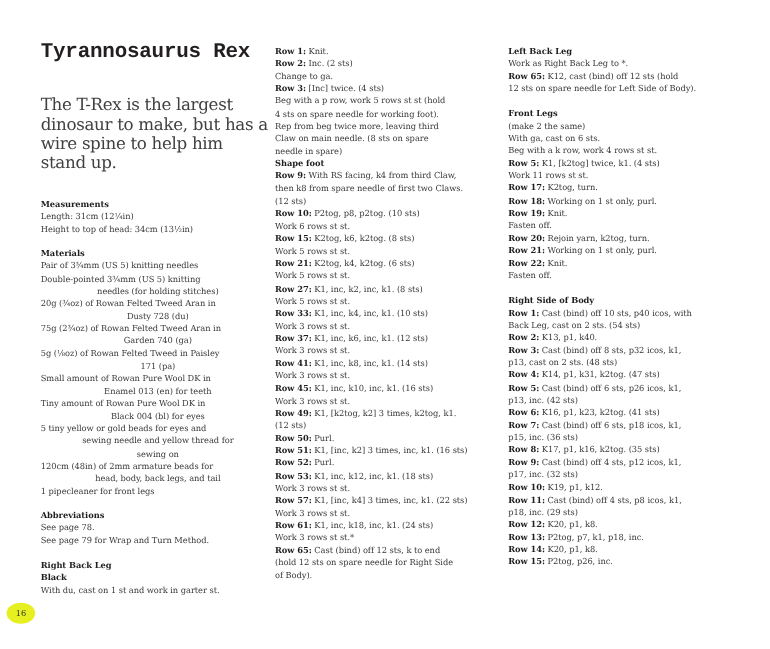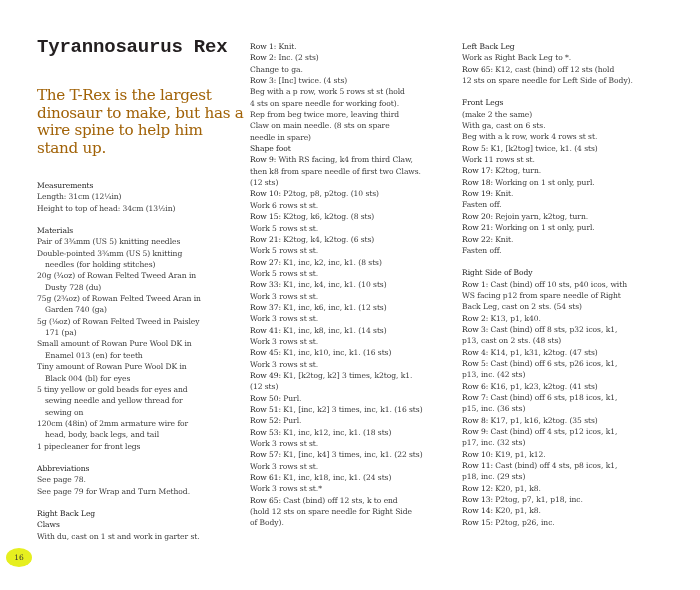--- a/index.html
+++ b/index.html
@@ -11,28 +11,28 @@
   .col1 { left: 37px; width: 205px; }
   .col2 { left: 250px; width: 200px; }
   .col3 { left: 462px; width: 215px; }
   .title {
     position: absolute; left: 37px; top: 36px;
     font-family: Liberation Mono, monospace; font-weight: bold; font-size: 19px; color: #231f20;
     letter-spacing: -0.2px; white-space: nowrap;
   }
   .intro {
     position: absolute; left: 37px; top: 87px; width: 210px;
-    font-family: "DejaVu Serif", serif; font-size: 15.2px; line-height: 17.5px; color: #a16207;
+    font-family: "DejaVu Serif", serif; font-size: 15.2px; line-height: 17.5px; color: #404040;
     letter-spacing: -0.3px;
   }
   .t { font-size: 7.55px; line-height: 11.35px; letter-spacing: -0.05px; white-space: nowrap; color: #3a3a3a; }
-  .h { font-weight: normal; color: #1e1e1e; }
-  .ind { padding-left: 8px; }
+  .h { font-weight: bold; color: #1e1e1e; }
+  .ind { padding-left: 8px; text-align: center; }
   .gap { height: 11px; }
-  .b { font-weight: normal; color: #1e1e1e; margin-top: 24px; }
+  .b { font-weight: bold; color: #1e1e1e; margin-top: 24px; }
   .pagenum {
     position: absolute; left: 6px; top: 548px; width: 26px; height: 19px; border-radius: 50%;
     background: #e6ef1f; color: #333; font-size: 7.5px; text-align: center; line-height: 19px;
     font-family: "DejaVu Serif", serif;
   }
 </style>
 </head>
 <body>
 
 <div>
@@ -55,31 +55,31 @@
         <div class="t ind">Garden 740 (ga)</div>
         <div class="t">5g (⅛oz) of Rowan Felted Tweed in Paisley</div>
         <div class="t ind">171 (pa)</div>
         <div class="t">Small amount of Rowan Pure Wool DK in</div>
         <div class="t ind">Enamel 013 (en) for teeth</div>
         <div class="t">Tiny amount of Rowan Pure Wool DK in</div>
         <div class="t ind">Black 004 (bl) for eyes</div>
         <div class="t">5 tiny yellow or gold beads for eyes and</div>
         <div class="t ind">sewing needle and yellow thread for</div>
         <div class="t ind">sewing on</div>
-        <div class="t">120cm (48in) of 2mm armature wire for</div>
+        <div class="t">120cm (48in) of 2mm armature beads for</div>
         <div class="t ind">head, body, back legs, and tail</div>
         <div class="t">1 pipecleaner for front legs</div>
       </div>
     <div class="gap"></div>
     <div class="t h">Abbreviations</div>
     <div class="t">See page 78.</div>
     <div class="t">See page 79 for Wrap and Turn Method.</div>
     <div class="gap"></div>
     <div class="t h">Right Back Leg</div>
-    <div class="t h">Claws</div>
+    <div class="t h">Black</div>
     <div class="t">With du, cast on 1 st and work in garter st.</div>
   </div>
 
   <div class="col col2" style="top:41px;">
     <div id="col2-lines">
         <div class="t"><span class="b">Row 1:</span> Knit.</div>
         <div class="t"><span class="b">Row 2:</span> Inc. (2 sts)</div>
         <div class="t">Change to ga.</div>
         <div class="t"><span class="b">Row 3:</span> [Inc] twice. (4 sts)</div>
         <div class="t">Beg with a p row, work 5 rows st st (hold</div>
@@ -145,21 +145,20 @@
         <div class="t">Fasten off.</div>
         <div class="t"><span class="b">Row 20:</span> Rejoin yarn, k2tog, turn.</div>
         <div class="t"><span class="b">Row 21:</span> Working on 1 st only, purl.</div>
         <div class="t"><span class="b">Row 22:</span> Knit.</div>
         <div class="t">Fasten off.</div>
       </div>
     <div class="gap"></div>
     <div class="t h">Right Side of Body</div>
     <div id="rs-lines">
         <div class="t"><span class="b">Row 1:</span> Cast (bind) off 10 sts, p40 icos, with</div>
-        <div class="t">WS facing p12 from spare needle of Right</div>
         <div class="t">Back Leg, cast on 2 sts. (54 sts)</div>
         <div class="t"><span class="b">Row 2:</span> K13, p1, k40.</div>
         <div class="t"><span class="b">Row 3:</span> Cast (bind) off 8 sts, p32 icos, k1,</div>
         <div class="t">p13, cast on 2 sts. (48 sts)</div>
         <div class="t"><span class="b">Row 4:</span> K14, p1, k31, k2tog. (47 sts)</div>
         <div class="t"><span class="b">Row 5:</span> Cast (bind) off 6 sts, p26 icos, k1,</div>
         <div class="t">p13, inc. (42 sts)</div>
         <div class="t"><span class="b">Row 6:</span> K16, p1, k23, k2tog. (41 sts)</div>
         <div class="t"><span class="b">Row 7:</span> Cast (bind) off 6 sts, p18 icos, k1,</div>
         <div class="t">p15, inc. (36 sts)</div>

